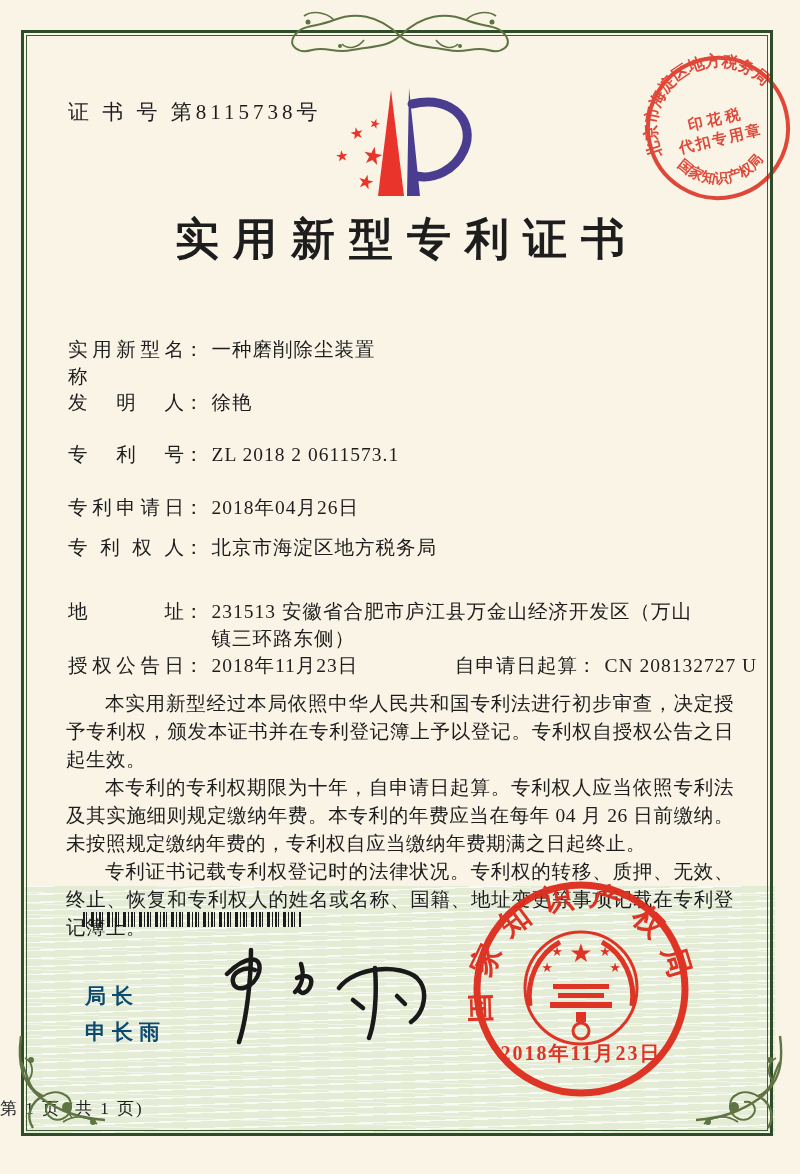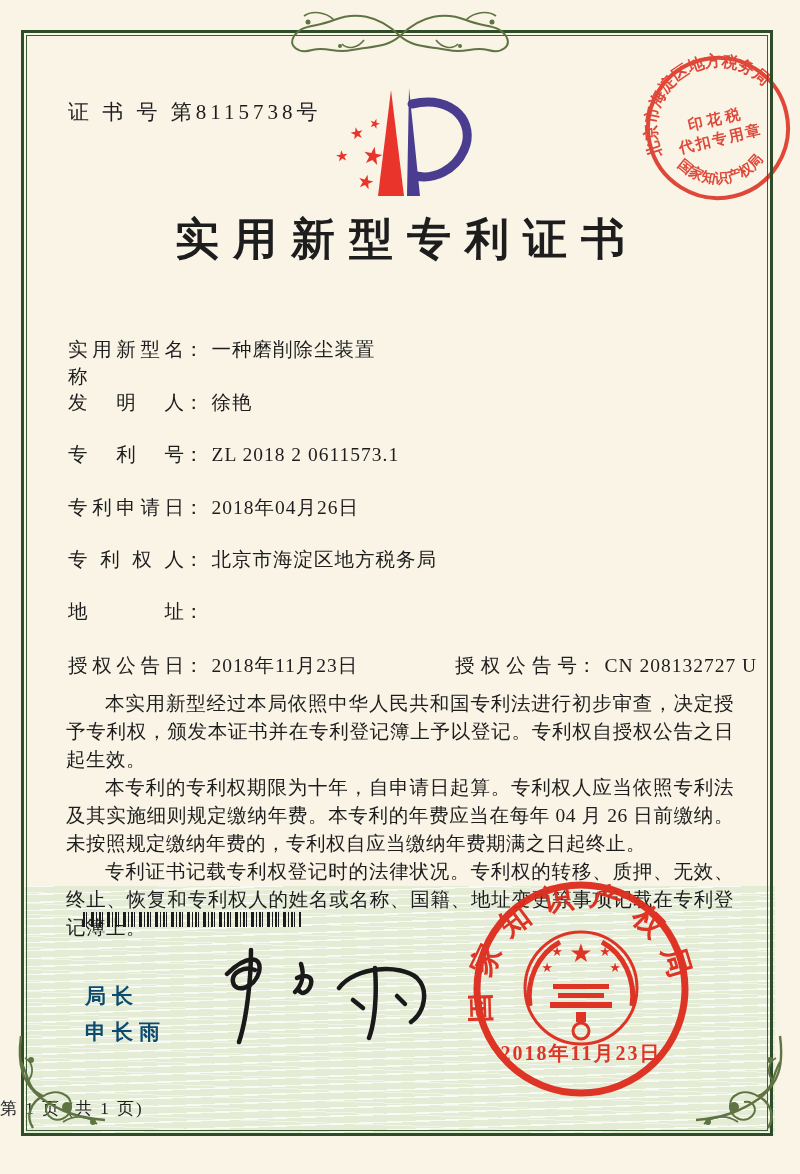--- a/index.html
+++ b/index.html
@@ -178,36 +178,37 @@
   <div class="frow" style="top:441px">
     <span class="flabel">专利号</span>
       <span class="fcolon">：</span>
     <span class="fvalue">ZL 2018 2 0611573.1</span>
   </div>
   <div class="frow" style="top:494px">
     <span class="flabel">专利申请日</span>
       <span class="fcolon">：</span>
     <span class="fvalue">2018年04月26日</span>
   </div>
-  <div class="frow" style="top:546px">
+  <div class="frow" style="top:534px">
     <span class="flabel">专利权人</span>
       <span class="fcolon">：</span>
     <span class="fvalue">北京市海淀区地方税务局</span>
   </div>
   <div class="frow" style="top:598px">
     <span class="flabel">地址</span>
       <span class="fcolon">：</span>
+    <span class="fvalue-wrap">231513 安徽省合肥市庐江县万金山经济开发区（万山镇三环路东侧）</span>
   </div>
   <div class="frow" style="top:652px">
     <span class="flabel">授权公告日</span>
       <span class="fcolon">：</span>
     <span class="fvalue">2018年11月23日</span>
   </div>
   <div class="grant-no" style="top:652px">
-    <span class="flabel">授权公告号</span>
+    <span class="flabel">自申请日起算</span>
       <span class="fcolon">：</span>
     <span class="fvalue">CN 208132727 U</span>
   </div>
 
   <div class="body-text">
     <p>本实用新型经过本局依照中华人民共和国专利法进行初步审查，决定授予专利权，颁发本证书并在专利登记簿上予以登记。专利权自授权公告之日起生效。</p>
     <p>本专利的专利权期限为十年，自申请日起算。专利权人应当依照专利法及其实施细则规定缴纳年费。本专利的年费应当在每年 04 月 26 日前缴纳。未按照规定缴纳年费的，专利权自应当缴纳年费期满之日起终止。</p>
     <p>专利证书记载专利权登记时的法律状况。专利权的转移、质押、无效、终止、恢复和专利权人的姓名或名称、国籍、地址变更等事项记载在专利登记簿上。</p>
   </div>
 

